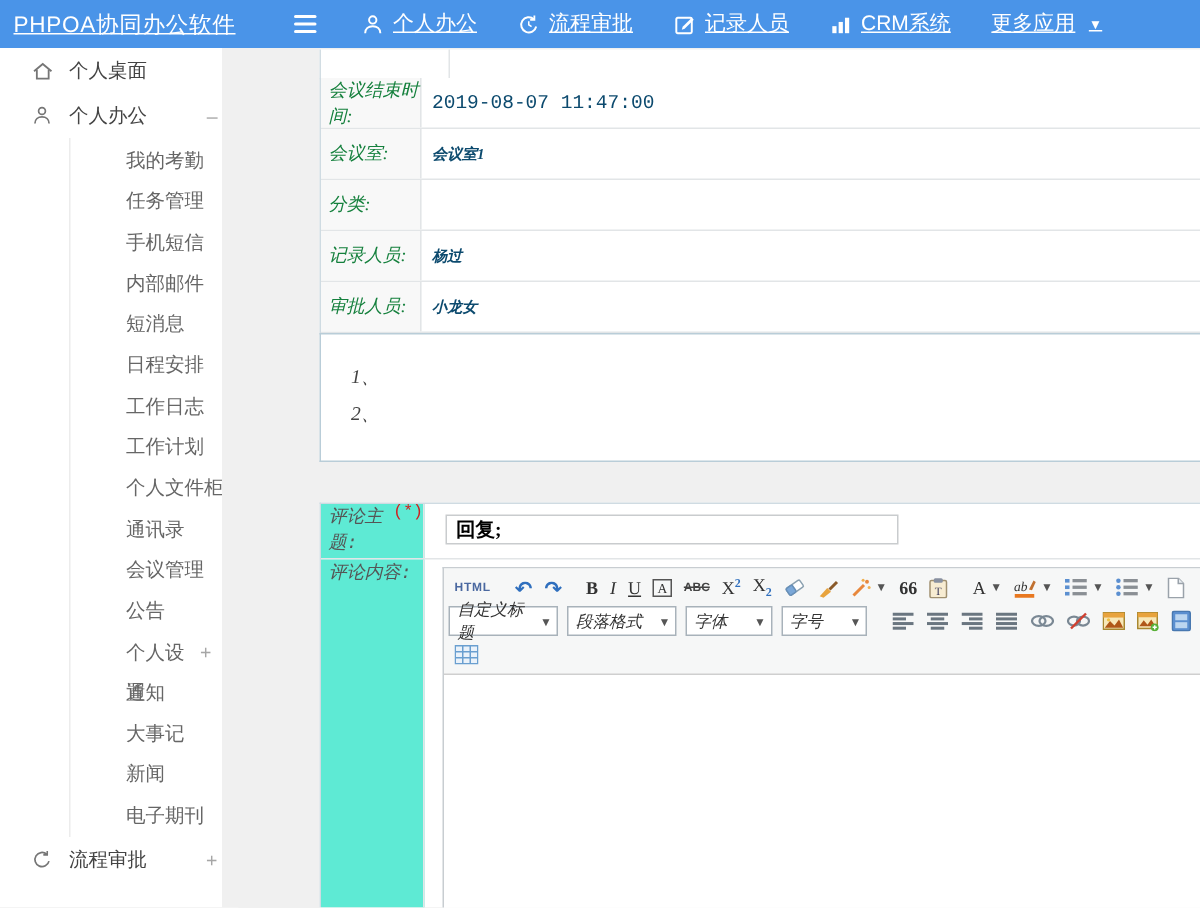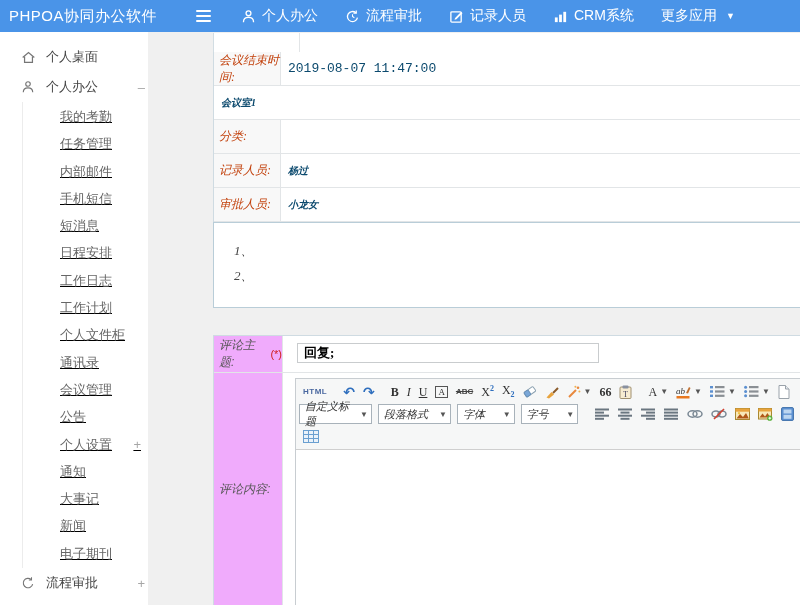--- a/index.html
+++ b/index.html
@@ -1,64 +1,64 @@
 <!DOCTYPE html>
 <html><head>
 <meta charset="utf-8">
 <style>
   html,body{margin:0;padding:0;}
   body{width:800px;height:605px;overflow:hidden;position:relative;background:#f0f0f0;
        font-family:"Liberation Sans","DejaVu Sans",sans-serif;}
   
   .topbar{position:absolute;top:0;left:0;right:0;height:32px;background:#4a94e8;
-          display:flex;align-items:center;color:#fff;z-index:5;}
+          display:flex;align-items:center;color:#fff;z-index:5;text-decoration:underline;}
   .brand{font-size:15px;padding-left:9px;width:183px;letter-spacing:.5px;}
   .burger{display:flex;flex-direction:column;gap:3px;cursor:pointer;padding:4px;}
   .burger i{display:block;width:15px;height:2px;background:#fff;border-radius:1px;}
   .nav{display:flex;align-items:center;margin-left:26px;}
   .nav-item{display:flex;align-items:center;gap:6px;font-size:14px;cursor:pointer;margin-right:27px;}
   .nav-item svg{display:block;}
   .nav-caret{font-size:9px;margin-left:-18px;margin-right:0;}
   
   .sidebar{position:absolute;top:32px;left:0;width:160px;bottom:0;background:#fff;
-           border-right:1px solid #e2e2e2;padding-top:10px;box-sizing:border-box;}
+           border-right:1px solid #e2e2e2;box-sizing:border-box;}
   .side-sec{height:30px;display:flex;align-items:center;padding:0 14px 0 21px;color:#444;
             font-size:13px;cursor:pointer;}
   .side-sec .sicon{width:16px;margin-right:9px;display:flex;align-items:center;}
   .side-toggle{margin-left:auto;color:#a6a6a6;font-size:13px;}
-  .submenu{margin-left:22px;border-left:1px solid #ececec;padding:1px 0;text-decoration:underline;}
+  .submenu{margin-left:46px;border-left:1px solid #ececec;padding:1px 0;}
   .subitem{height:27.3px;line-height:27.3px;padding-left:37px;font-size:13px;color:#666;
            cursor:pointer;display:flex;box-sizing:border-box;}
   .subitem .side-toggle{margin-right:18px;line-height:27.3px;}
   
   .content{position:absolute;left:148px;top:32px;right:0;bottom:0;background:#f0f0f0;}
   .t1partial{position:absolute;left:65px;right:0;top:1px;height:19px;background:#fff;
              border-left:1px solid #d2dde3;border-bottom:1px solid #dfe3e6;}
   .t1partial .pdiv{position:absolute;left:85px;top:0;bottom:0;width:1px;background:#e2e5e7;}
   .t1{position:absolute;left:65px;right:0;top:20px;background:#fff;border-left:1px solid #cfdbe2;}
   .frow{display:flex;height:34px;border-bottom:1px solid #e2e5e7;box-sizing:border-box;}
   .cell-l{width:67px;background:#f8f8f8;border-right:1px solid #e2e5e7;font-size:12px;
-          font-style:italic;color:#c2410c;display:flex;align-items:center;padding-left:5px;
+          font-style:italic;color:#15803d;display:flex;align-items:center;padding-left:5px;
           box-sizing:border-box;font-family:"Liberation Serif","DejaVu Serif",serif;}
   .cell-v{flex:1;display:flex;align-items:center;padding-left:7px;font-size:13px;color:#0c4a6e;}
   .v-mono{font-family:"Liberation Mono","DejaVu Sans Mono",monospace;font-size:13px;}
   .v-cn{font-family:"Liberation Serif","DejaVu Serif",serif;font-weight:bold;
         font-style:italic;font-size:10px;}
   .notes{position:absolute;left:65px;right:0;top:190px;height:86px;background:#fff;
          border:1px solid #b9cdd8;border-right:none;box-sizing:border-box;
          padding:15px 0 0 20px;font-family:"Liberation Serif","DejaVu Serif",serif;
          font-style:italic;font-size:13px;color:#444;}
   .notes div{line-height:25px;}
   .t2{position:absolute;left:65px;right:0;top:303px;bottom:0;background:#fff;
       border-left:1px solid #cfdbe2;border-top:1px solid #cfdbe2;display:flex;flex-direction:column;}
   .srow{height:37px;border-bottom:1px solid #e2e5e7;display:flex;box-sizing:border-box;}
   .crow{flex:1;display:flex;min-height:0;}
-  .cell-l2{width:69px;background:#f0abfc;border-right:1px solid #e2e5e7;font-size:12px;
-           font-style:italic;color:#555;display:flex;align-items:center;padding-left:5px;
-           box-sizing:border-box;font-family:Liberation Sans, sans-serif;}
+  .cell-l2{width:69px;background:#5eead4;border-right:1px solid #e2e5e7;font-size:12px;
+           font-style:italic;color:#555;display:flex;align-items:flex-start;padding-left:5px;
+           box-sizing:border-box;font-family:Liberation Mono, monospace;}
   .req{color:#d02020;font-style:normal;margin-left:3px;font-size:11px;}
   .subj-v{flex:1;position:relative;}
   .subj-input{position:absolute;left:14px;top:7px;width:302px;height:20px;border:1px solid #c9ccce;
               font-size:13px;font-weight:bold;padding:0 0 0 6px;box-sizing:border-box;
               font-family:"Liberation Serif","DejaVu Serif",serif;color:#000000;}
   .content-v{flex:1;position:relative;}
   .editor{position:absolute;left:12px;top:5px;right:0;bottom:-2px;border:1px solid #c8cdd1;
           border-right:none;background:#fff;display:flex;flex-direction:column;}
   .tbar{background:#f6f7f7;border-bottom:1px solid #cfcfcf;padding:2px 2px 2px 3px;}
   .trow{display:flex;align-items:center;height:21px;}
@@ -163,24 +163,24 @@
     <span class="side-toggle">–</span>
   </div>
   <div class="submenu" id="submenu">
       <div class="subitem">
         <span>我的考勤</span>
       </div>
       <div class="subitem">
         <span>任务管理</span>
       </div>
       <div class="subitem">
+        <span>手机短信</span>
+      </div>
+      <div class="subitem">
         <span>内部邮件</span>
-      </div>
-      <div class="subitem">
-        <span>手机短信</span>
       </div>
       <div class="subitem">
         <span>短消息</span>
       </div>
       <div class="subitem">
         <span>日程安排</span>
       </div>
       <div class="subitem">
         <span>工作日志</span>
       </div>
@@ -231,20 +231,21 @@
 <div class="content">
   <div class="t1partial">
       <span class="pdiv"></span>
     </div>
   <div class="t1" id="formTable">
       <div class="frow">
         <div class="cell-l">会议结束时间:</div>
         <div class="cell-v v-mono">2019-08-07 11:47:00</div>
       </div>
       <div class="frow">
+        <div class="cell-l">会议室:</div>
         <div class="cell-v v-cn">会议室1</div>
       </div>
       <div class="frow">
         <div class="cell-l">分类:</div>
         <div class="cell-v v-cn"></div>
       </div>
       <div class="frow">
         <div class="cell-l">记录人员:</div>
         <div class="cell-v v-cn">杨过</div>
       </div>

